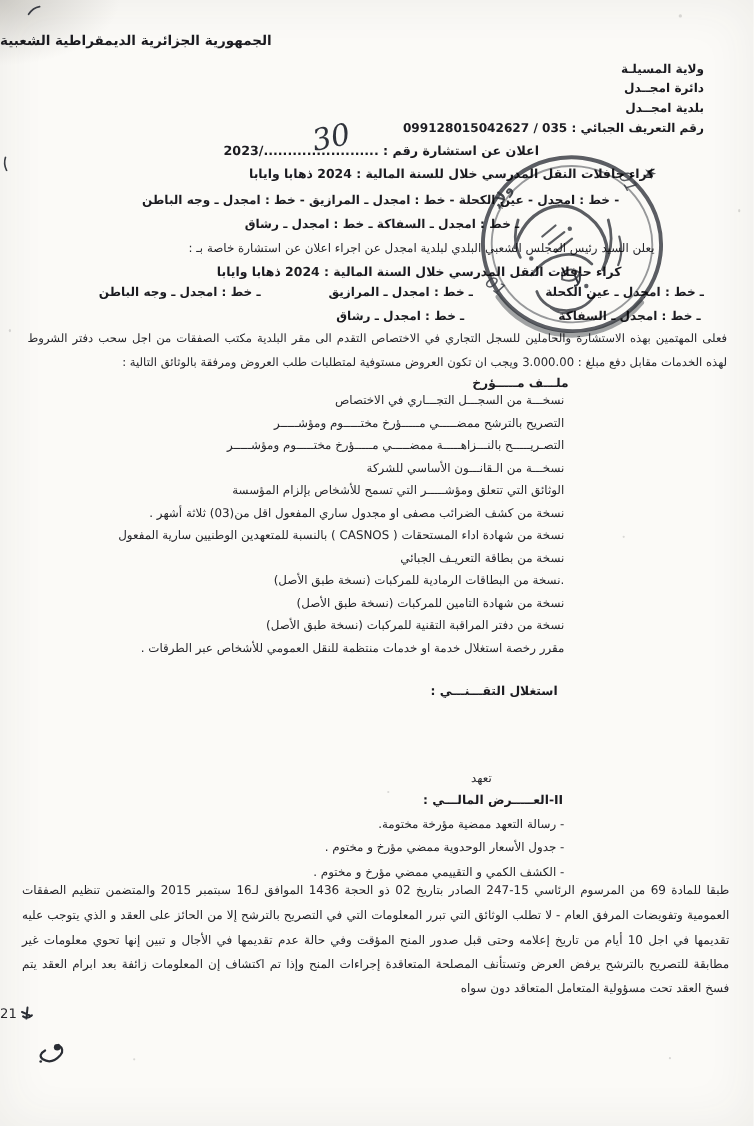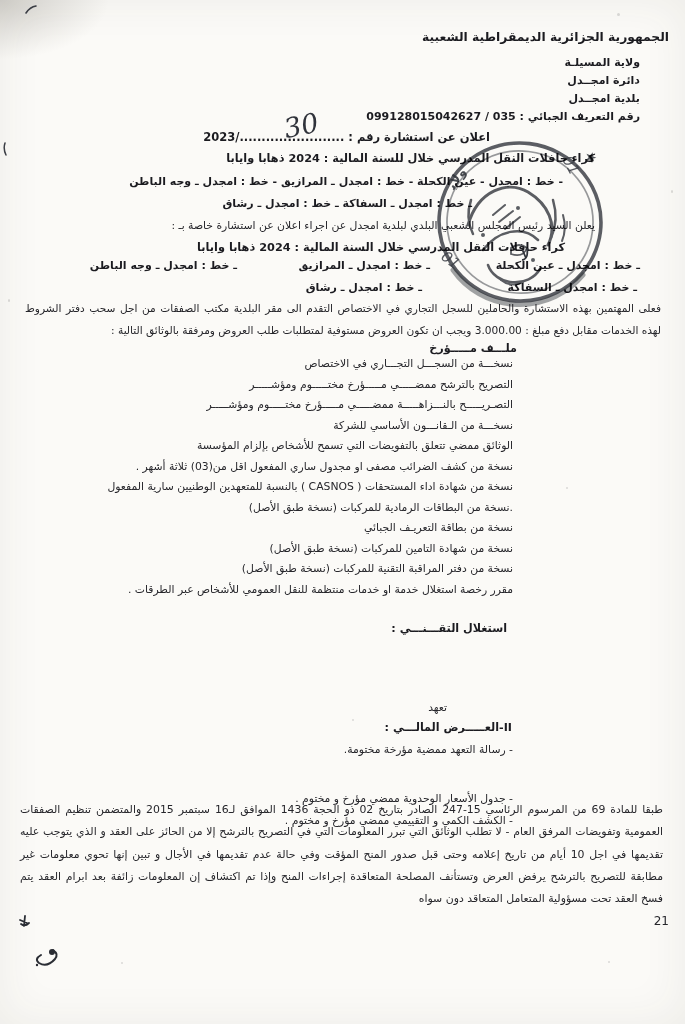--- a/index.html
+++ b/index.html
@@ -7,21 +7,21 @@
     width:685px;height:1024px;overflow:hidden;position:relative;
     background:#fbfaf7;
     font-family:"DejaVu Sans","Liberation Sans",sans-serif;
   }
   .page{
     position:absolute;inset:0;direction:rtl;
     box-shadow:inset 0 0 45px rgba(60,55,45,.07);
   }
   .ln{position:absolute;white-space:nowrap;font-size:11px;color:#26262b;line-height:14px;}
   .b{font-weight:bold;color:#1b1b20;}
-  .center{left:0;right:16px;text-align:right;white-space:normal;}
+  .center{left:0;right:4px;text-align:left;white-space:normal;}
   .para{white-space:normal;text-align:justify;}
   .list{position:absolute;}
   .li{white-space:nowrap;font-size:10.8px;color:#26262b;}
   .hand{
     position:absolute;font-family:"DejaVu Serif","Liberation Serif",serif;
     font-style:italic;color:#30333b;z-index:6;
   }
   .stamp{position:absolute;left:423px;top:130px;z-index:5;mix-blend-mode:multiply;opacity:.93;}
   .speck{position:absolute;background:#444;border-radius:50%;opacity:.18;}
   .corner-smudge{
@@ -69,47 +69,47 @@
   <div class="list" style="top:354px;right:172px;left:20px;">
 
       <div class="li" style="line-height:20.5px;">نسخـــة من السجـــل التجـــاري في الاختصاص</div>
 
       <div class="li" style="line-height:20.5px;">التصريح بالترشح ممضـــــي مـــــؤرخ  مختـــــوم ومؤشـــــر</div>
 
       <div class="li" style="line-height:20.5px;">التصـريـــــح بالنـــزاهـــــة ممضـــــي مـــــؤرخ  مختـــــوم ومؤشـــــر</div>
 
       <div class="li" style="line-height:20.5px;">نسخـــة من الـقانـــون الأساسي للشركة</div>
 
-      <div class="li" style="line-height:20.5px;">الوثائق ممضي  تتعلق بالتفويضات التي تسمح للأشخاص بإلزام المؤسسة</div>
+      <div class="li" style="line-height:20.5px;">الوثائق التي  تتعلق ومؤشـــــر التي تسمح للأشخاص بإلزام المؤسسة</div>
 
       <div class="li" style="line-height:20.5px;">نسخة من كشف الضرائب  مصفى او مجدول ساري المفعول اقل من(03) ثلاثة أشهر .</div>
 
       <div class="li" style="line-height:20.5px;">نسخة من شهادة اداء المستحقات    ( CASNOS ) بالنسبة للمتعهدين الوطنيين سارية المفعول</div>
 
+      <div class="li" style="line-height:20.5px;">نسخة من بطاقة  التعريـف الجبائي</div>
+
       <div class="li" style="line-height:20.5px;">.نسخة من البطاقات الرمادية للمركبات (نسخة طبق الأصل)</div>
-
-      <div class="li" style="line-height:20.5px;">نسخة من بطاقة  التعريـف الجبائي</div>
 
       <div class="li" style="line-height:20.5px;">نسخة من شهادة التامين للمركبات (نسخة طبق الأصل)</div>
 
       <div class="li" style="line-height:20.5px;">نسخة من دفتر المراقبة التقنية للمركبات (نسخة طبق الأصل)</div>
 
 
       <div class="li" style="line-height:20.5px;">مقرر رخصة استغلال خدمة او خدمات منتظمة للنقل العمومي للأشخاص عبر الطرقات .</div>
     </div>
 
   <div class="ln b" style="top:622px;right:178px;font-size:11.2px;">استغلال التقـــنـــي :</div>
   <div class="ln" style="top:701px;right:238px;font-size:10.8px;">تعهد</div>
 
   <div class="ln b" style="top:721px;right:173px;font-size:11.2px;">II-العـــــرض المالـــي :</div>
   <div class="list" style="top:739px;right:172px;left:20px;">
 
       <div class="li" style="line-height:21.3px;">- رسالة التعهد ممضية مؤرخة مختومة.</div>
 
-      <div class="li" style="line-height:21.3px;margin-top:28px;">- جدول الأسعار الوحدوية ممضي  مؤرخ و مختوم .</div>
+      <div class="li" style="line-height:21.3px;">- جدول الأسعار الوحدوية ممضي  مؤرخ و مختوم .</div>
 
       <div class="li" style="line-height:21.3px;">- الكشف الكمي و التقييمي ممضي  مؤرخ و مختوم .</div>
     </div>
 
   <div class="ln para" style="top:799px;right:22px;left:20px;font-size:10.9px;line-height:22.3px;">طبقا للمادة 69  من المرسوم الرئاسي 15-247 الصادر بتاريخ 02 ذو الحجة 1436 الموافق لـ16 سبتمبر 2015 والمتضمن تنظيم الصفقات العمومية وتفويضات المرفق العام - لا تطلب الوثائق التي تبرر المعلومات التي في التصريح بالترشح إلا من الحائز على العقد و الذي يتوجب عليه تقديمها في اجل 10 أيام من تاريخ إعلامه وحتى قبل صدور المنح المؤقت وفي حالة عدم تقديمها في الأجال و تبين إنها تحوي معلومات غير مطابقة للتصريح بالترشح يرفض العرض وتستأنف المصلحة المتعاقدة إجراءات المنح وإذا تم اكتشاف إن المعلومات زائفة بعد ابرام العقد يتم فسخ العقد تحت مسؤولية المتعامل المتعاقد دون سواه</div>
 
   <div class="ln center" style="top:914px;font-size:12px;">21</div>
 
   <svg class="stamp" width="195" height="185" viewBox="0 0 195 185">
     <g stroke="#23272f" fill="none" stroke-linecap="round">

